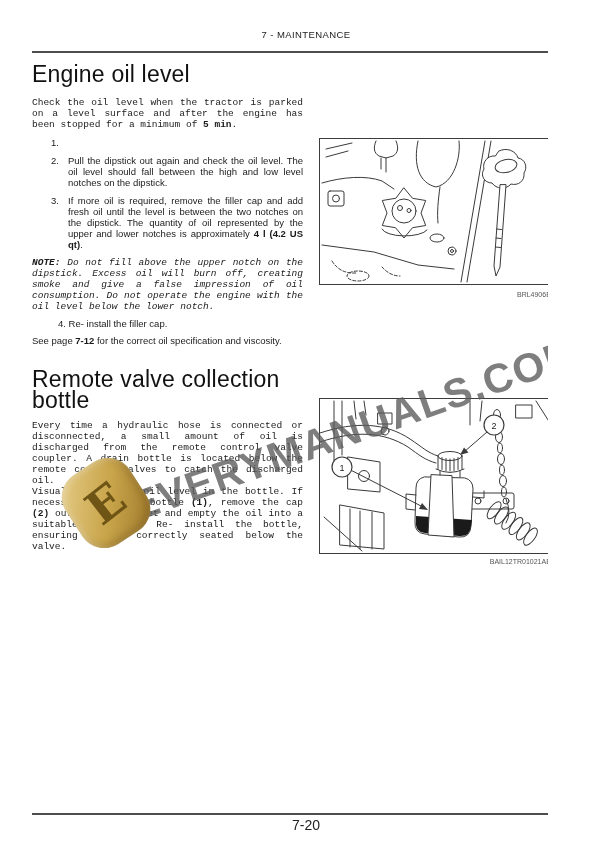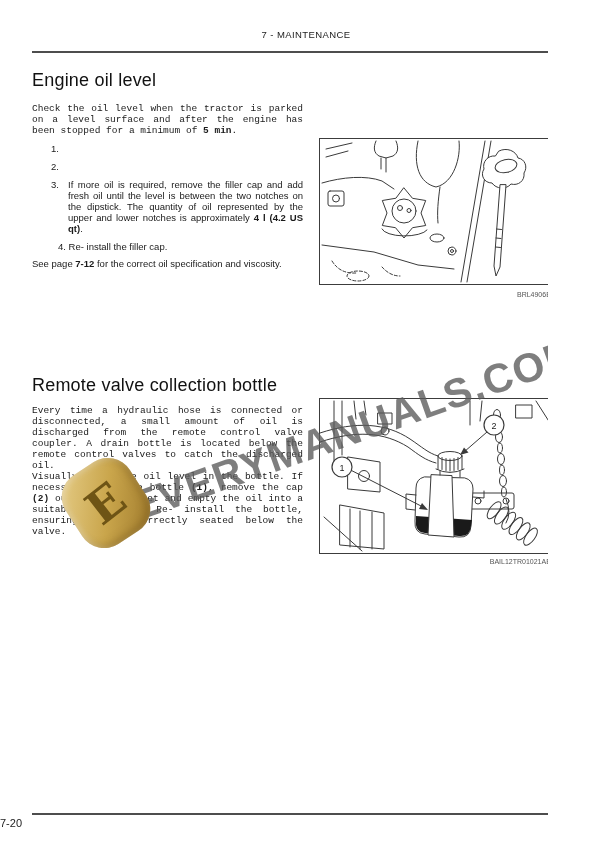--- a/index.html
+++ b/index.html
@@ -8,28 +8,28 @@
     font-family:"Liberation Sans", sans-serif; color:#1a1a1a; overflow:hidden;
   }
   .header-text {
     position:absolute; top:29px; left:0; width:612px; text-align:center;
     font-size:9.5px; letter-spacing:.4px; color:#222;
   }
   .rule { position:absolute; left:32px; width:524px; height:2px; background:#4d4d4d; }
   .rule-top { top:51px; }
   .rule-bottom { top:813px; }
   .footer-text {
-    position:absolute; top:817px; left:0; width:612px; 
-    font-size:11px; color:#222;
+    position:absolute; top:817px; left:0; width:612px; text-align:center;
+    font-size:14px; color:#222;
   }
   .col { position:absolute; left:32px; width:271px; }
   .section1 { top:64px; }
   .section2 { top:369px; }
   h1.sec-title {
-    margin:6px 0 12px 0; font-size:18px; line-height:21px; font-weight:400; color:#111;
+    margin:0 0 12px 0; font-size:23px; line-height:21px; font-weight:400; color:#111;
     letter-spacing:.2px;
   }
   .body { font-size:9.5px; line-height:11px; margin:0 0 7px 0; }
   .j { text-align:justify;font-family:Liberation Mono, monospace; }
   .m0 { margin-bottom:0; }
   .step { display:flex; margin:0 0 7px 0; font-size:9.5px; line-height:11px; }
   .step .num { flex:none; width:17px; margin-left:19px; }
   .step .stext { flex:1; text-align:justify; }
   .note { font-style:italic; margin-bottom:6px; }
   .note b { font-style:italic; }
@@ -80,27 +80,29 @@
     <h1 class="sec-title">Engine oil level</h1>
 
     <p class="body j"><span>Check the oil level when the tractor is parked on a level surface and after the engine has been stopped for a minimum of </span><b>5 min</b><span>.</span></p>
 
     <div class="step">
       <span class="num">1.</span>
     </div>
 
     <div class="step">
       <span class="num">2.</span>
+      <span class="stext">Pull the dipstick out again and check the oil level. The oil level should fall between the high and low level notches on the dipstick.</span>
     </div>
 
     <div class="step">
       <span class="num">3.</span>
       <span class="stext"><span>If more oil is required, remove the filler cap and add fresh oil until the level is between the two notches on the dipstick. The quantity of oil represented by the upper and lower notches is approximately </span><b>4 l</b><span> </span><b>(4.2 US qt)</b><span>.</span></span>
     </div>
 
+    <p class="body j note"><b>NOTE:</b><span> Do not fill above the upper notch on the dipstick. Excess oil will burn off, creating smoke and give a false impression of oil consumption. Do not operate the engine with the oil level below the lower notch.</span></p>
 
     <div class="step4"><span>4.</span> <span>Re- install the filler cap.</span></div>
 
     <p class="body"><span>See page </span><b>7-12</b><span> for the correct oil specification and viscosity.</span></p>
   </section>
 
   <section class="col section2">
     <h1 class="sec-title" style="margin-bottom:9px">Remote valve collection bottle</h1>
     <p class="body j m0">Every time a hydraulic hose is connected or disconnected, a small amount of oil is discharged from the remote control valve coupler. A drain bottle is located below the remote control valves to catch the discharged oil.</p>
     <p class="body j m0"><span>Visually check the oil level in the bottle. If necessary, take the bottle </span><b>(1)</b><span>, remove the cap </span><b>(2)</b><span> out of the bracket and empty the oil into a suitable container. Re- install the bottle, ensuring it is correctly seated below the valve.</span></p>

